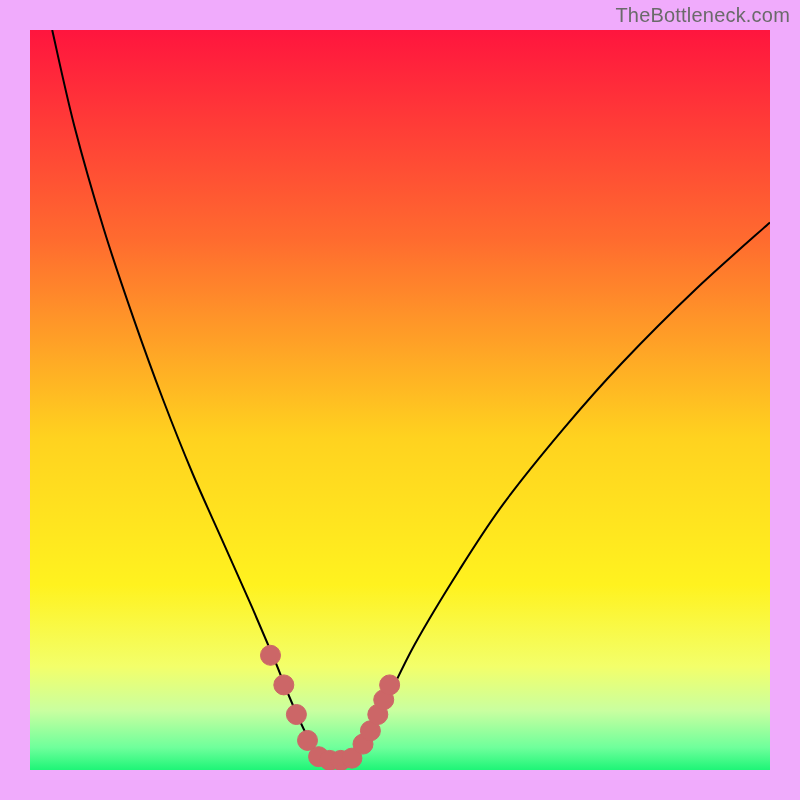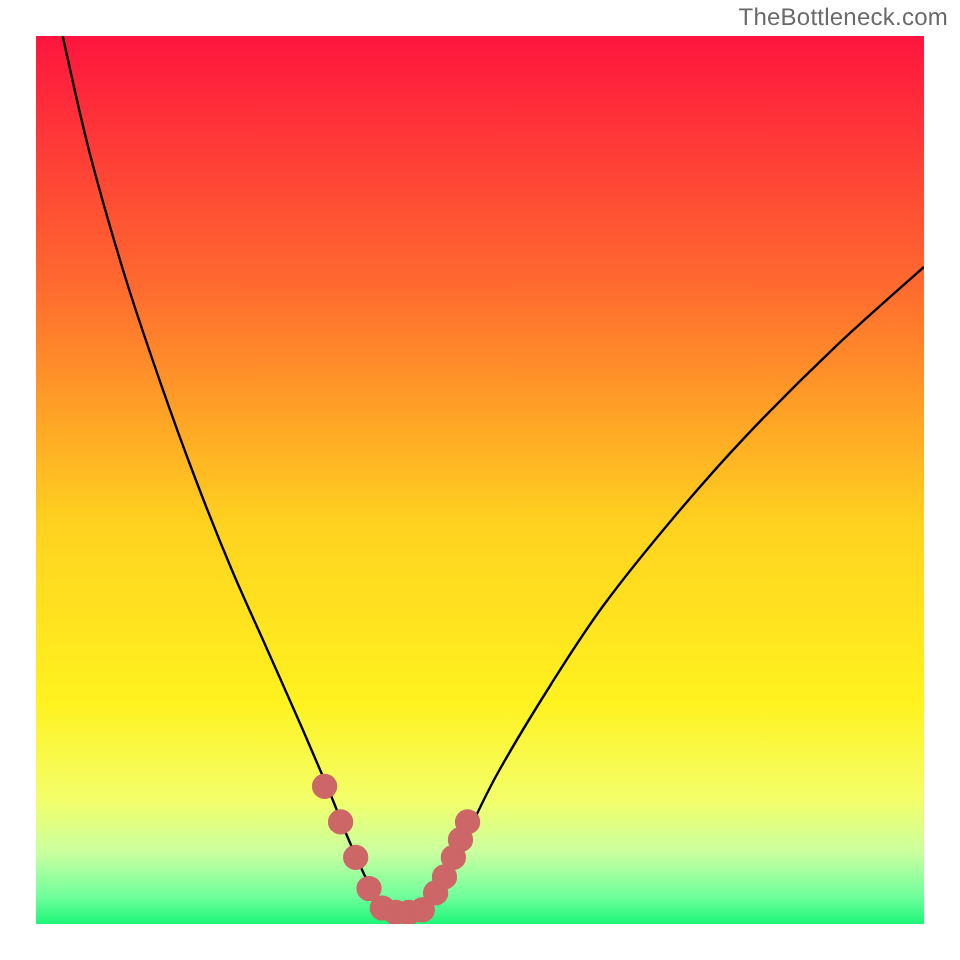--- a/index.html
+++ b/index.html
@@ -8,21 +8,21 @@
     width: 800px;
     height: 800px;
     background: #000;
     font-family: Arial, Helvetica, sans-serif;
     overflow: hidden;
   }
   .frame {
     position: relative;
     width: 800px;
     height: 800px;
-    background: #ffffff;
+    background: #f0abfc;
   }
   .watermark {
     position: absolute;
     top: 4px;
     right: 10px;
     color: #6a6a6a;
     font-size: 20px;
     letter-spacing: 0.2px;
     font-weight: 500;
     z-index: 10;

